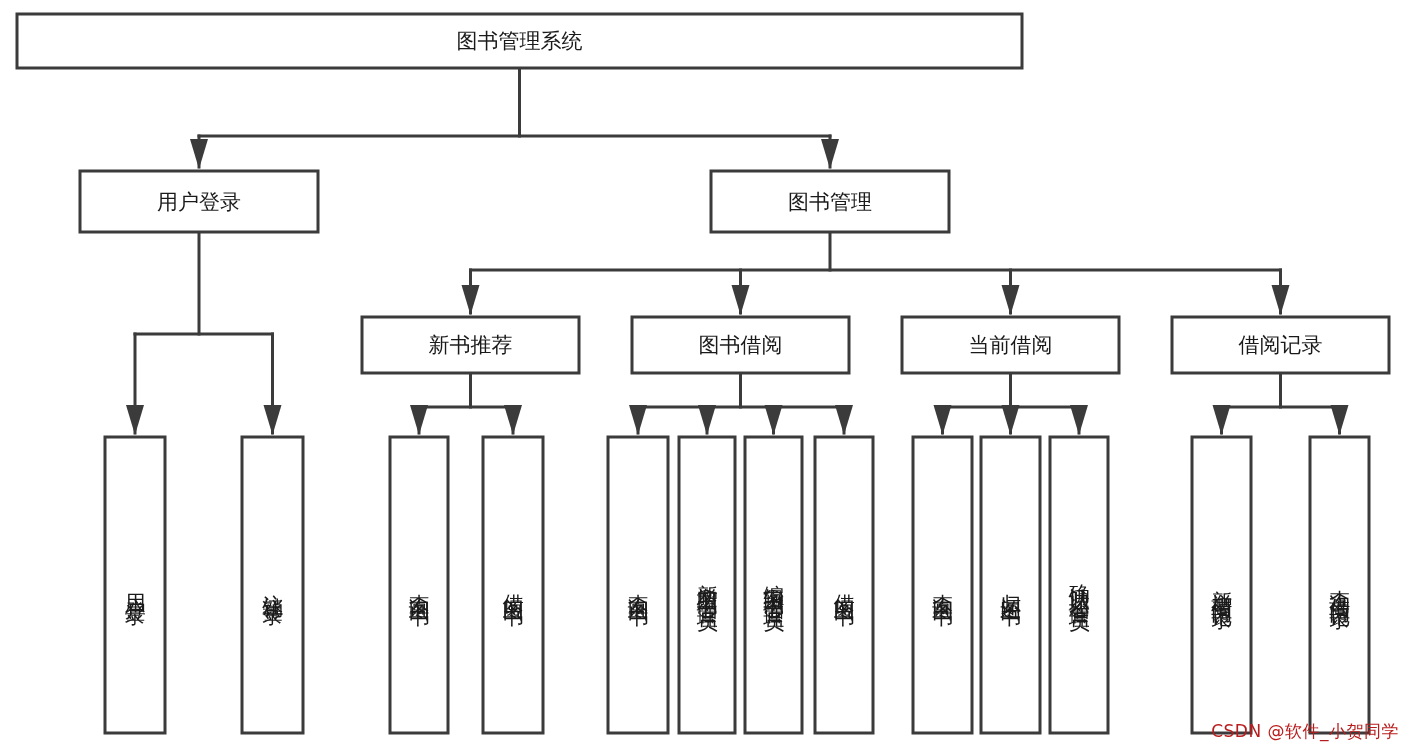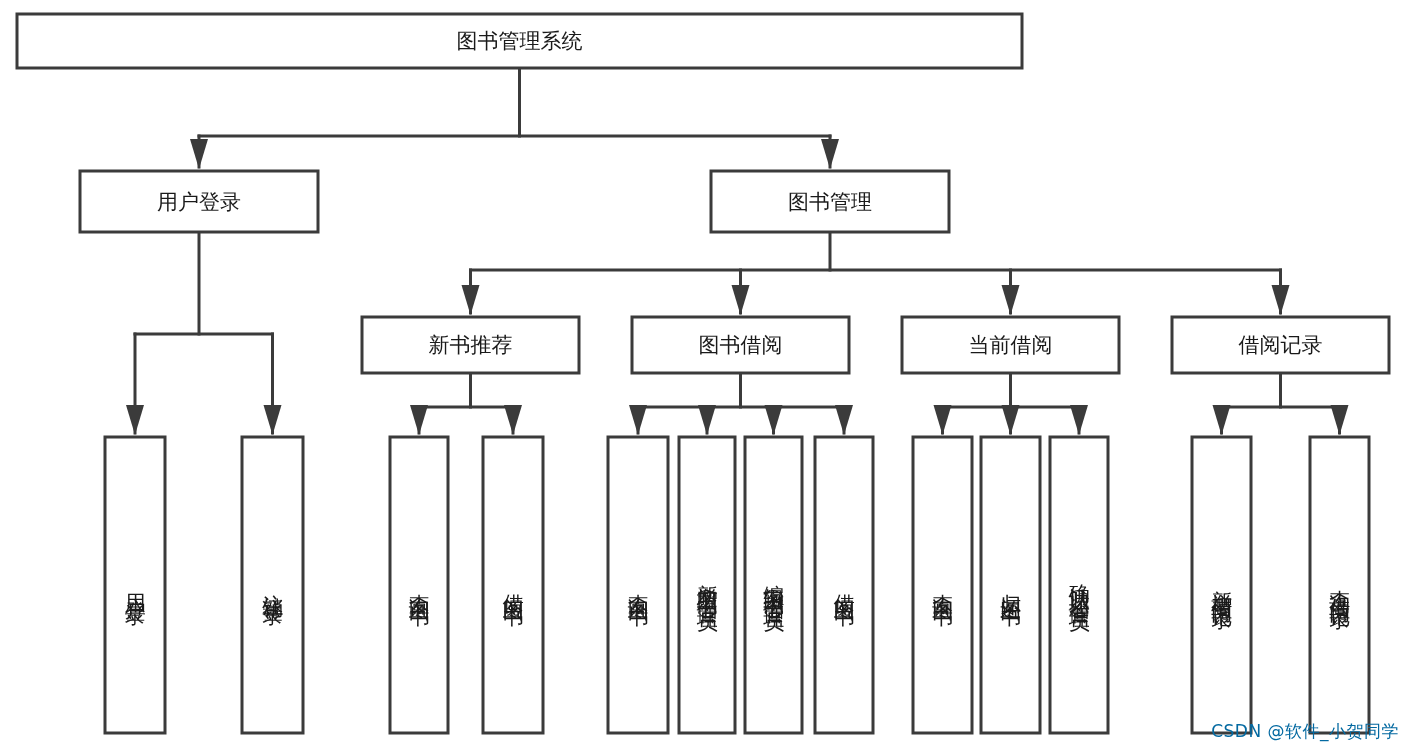--- a/index.html
+++ b/index.html
@@ -66,21 +66,21 @@
     letter-spacing: 4px;
     text-align: center;
     white-space: nowrap;
   }
   #watermark {
     position: absolute;
     right: 6px;
     bottom: 4px;
     font-family: "DejaVu Sans", "Liberation Sans", sans-serif;
     font-size: 17px;
-    color: #0369a1;
+    color: #b91c1c;
     letter-spacing: 0.5px;
     white-space: nowrap;
   }
 </style>
 </head>
 <body>
 
 <div id="diagram-root">
 
   <svg class="diagram-canvas" viewBox="0 0 1405 747">

